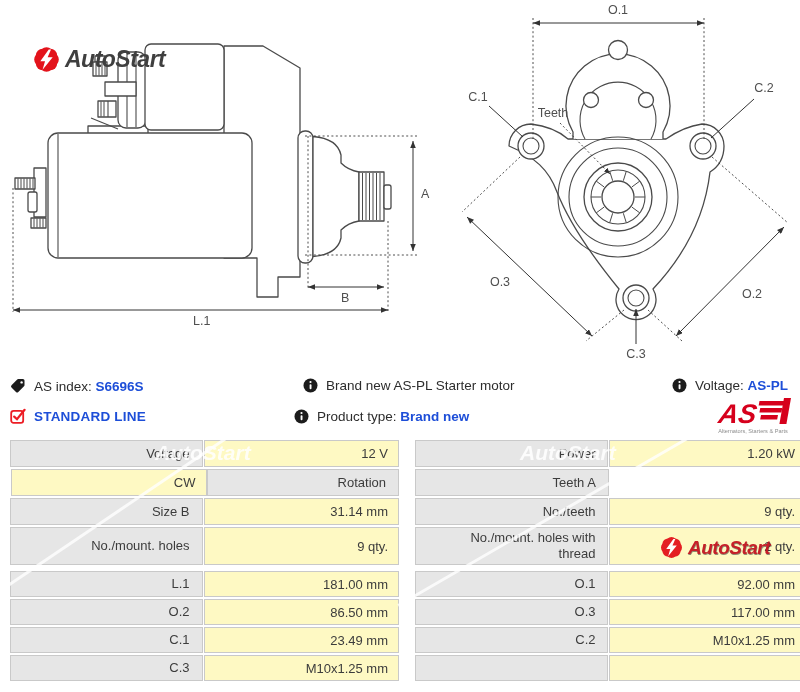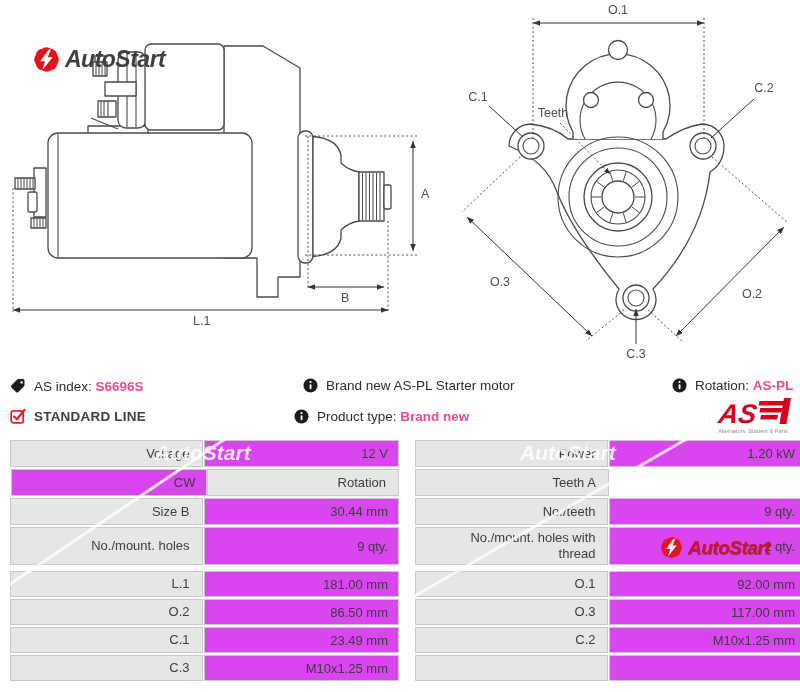--- a/index.html
+++ b/index.html
@@ -18,33 +18,33 @@
   
   .autostart{position:absolute;display:flex;align-items:center;gap:5px;}
   .autostart .as-text{font-style:italic;font-weight:bold;letter-spacing:-.5px;}
   #logo-top{left:33px;top:46px;}
   #logo-top .as-text{font-size:23px;color:#3f3f3f;}
   #logo-table{left:660px;top:536px;z-index:5;opacity:.95;}
   #logo-table .as-text{font-size:19px;color:#c41420;text-shadow:.6px .6px 0 rgba(40,40,40,.55);}
 
   
   .info-line{position:absolute;display:flex;align-items:center;gap:8px;font-size:13.5px;color:#2d2d2d;white-space:nowrap;}
-  .info-line .strong{font-weight:bold;color:#ec4899;}
-  .redline{color:#404040;font-weight:bold;letter-spacing:.2px;}
+  .info-line .strong{font-weight:bold;color:#1d4ed8;}
+  .redline{color:#1d4ed8;font-weight:bold;letter-spacing:.2px;}
   .iico{flex:0 0 auto;display:block;}
 
   
   .spec{position:absolute;top:440px;display:flex;flex-direction:column;z-index:1;}
   #spec-left{left:10px;width:389px;}
   #spec-right{left:399px;width:391px;padding-left:16px;}
   .srow{display:flex;margin-bottom:2px;}
   .srow.tall{margin-bottom:6px;}
   .cell{box-sizing:border-box;border:1px solid #c9c9c9;display:flex;align-items:center;font-size:13px;color:#3c3c3c;}
   .lab{width:49.6%;background:#e6e6e6;justify-content:flex-end;text-align:right;padding:0 12px 0 30px;line-height:1.2;}
-  .val{width:50.4%;background:#d946ef;justify-content:flex-end;text-align:right;padding-right:10px;margin-left:1px;}
+  .val{width:50.4%;background:#fef9c3;justify-content:flex-end;text-align:right;padding-right:10px;margin-left:1px;}
   .h27 .cell{height:27px;} .h38 .cell{height:38px;} .h26 .cell{height:26px;}
 
   
   .wm-text{position:absolute;font-style:italic;font-weight:bold;font-size:21px;color:rgba(255,255,255,.85);z-index:2;pointer-events:none;}
   .wm-line{position:absolute;height:2.5px;background:rgba(255,255,255,.8);z-index:2;transform-origin:left center;pointer-events:none;}
 </style>
 </head>
 <body>
 
 <div class="page">
@@ -190,21 +190,21 @@
     </svg>
     <span>Brand new AS-PL Starter motor</span>
   </div>
 
   <div class="info-line" style="left:672px;top:378px;">
     <svg class="iico" width="15" height="15" viewBox="0 0 15 15">
       <circle cx="7.5" cy="7.5" r="7" fill="#1c1c1c"></circle>
       <rect x="6.6" y="6.2" width="1.9" height="5" rx=".9" fill="#fff"></rect>
       <circle cx="7.5" cy="4" r="1.1" fill="#fff"></circle>
     </svg>
-    <span><span>Rotation:</span> <span class="strong">AS-PL</span></span>
+    <span><span>Voltage:</span> <span class="strong">AS-PL</span></span>
   </div>
 
   <div class="info-line" style="left:10px;top:408px;">
     <svg class="iico" width="16" height="16" viewBox="0 0 16 16">
       <rect x="1.2" y="2.8" width="12" height="12" rx="2.4" fill="none" stroke="#ec1c24" stroke-width="1.8"></rect>
       <path d="M4.2,8.6 L7,11.2 L14.6,1.8" fill="none" stroke="#ec1c24" stroke-width="2.2" stroke-linecap="round"></path>
     </svg>
     <span class="redline">STANDARD LINE</span>
   </div>
 
@@ -232,21 +232,21 @@
     <div class="srow h27">
       <div class="cell lab">Voltage</div>
       <div class="cell val">12 V</div>
     </div>
     <div class="srow h27">
       <div class="cell val">CW</div>
       <div class="cell lab">Rotation</div>
     </div>
     <div class="srow h27">
       <div class="cell lab">Size B</div>
-      <div class="cell val">30.44 mm</div>
+      <div class="cell val">31.14 mm</div>
     </div>
     <div class="srow h38 tall">
       <div class="cell lab">No./mount. holes</div>
       <div class="cell val">9 qty.</div>
     </div>
     <div class="srow h26">
       <div class="cell lab">L.1</div>
       <div class="cell val">181.00 mm</div>
     </div>
     <div class="srow h26">

